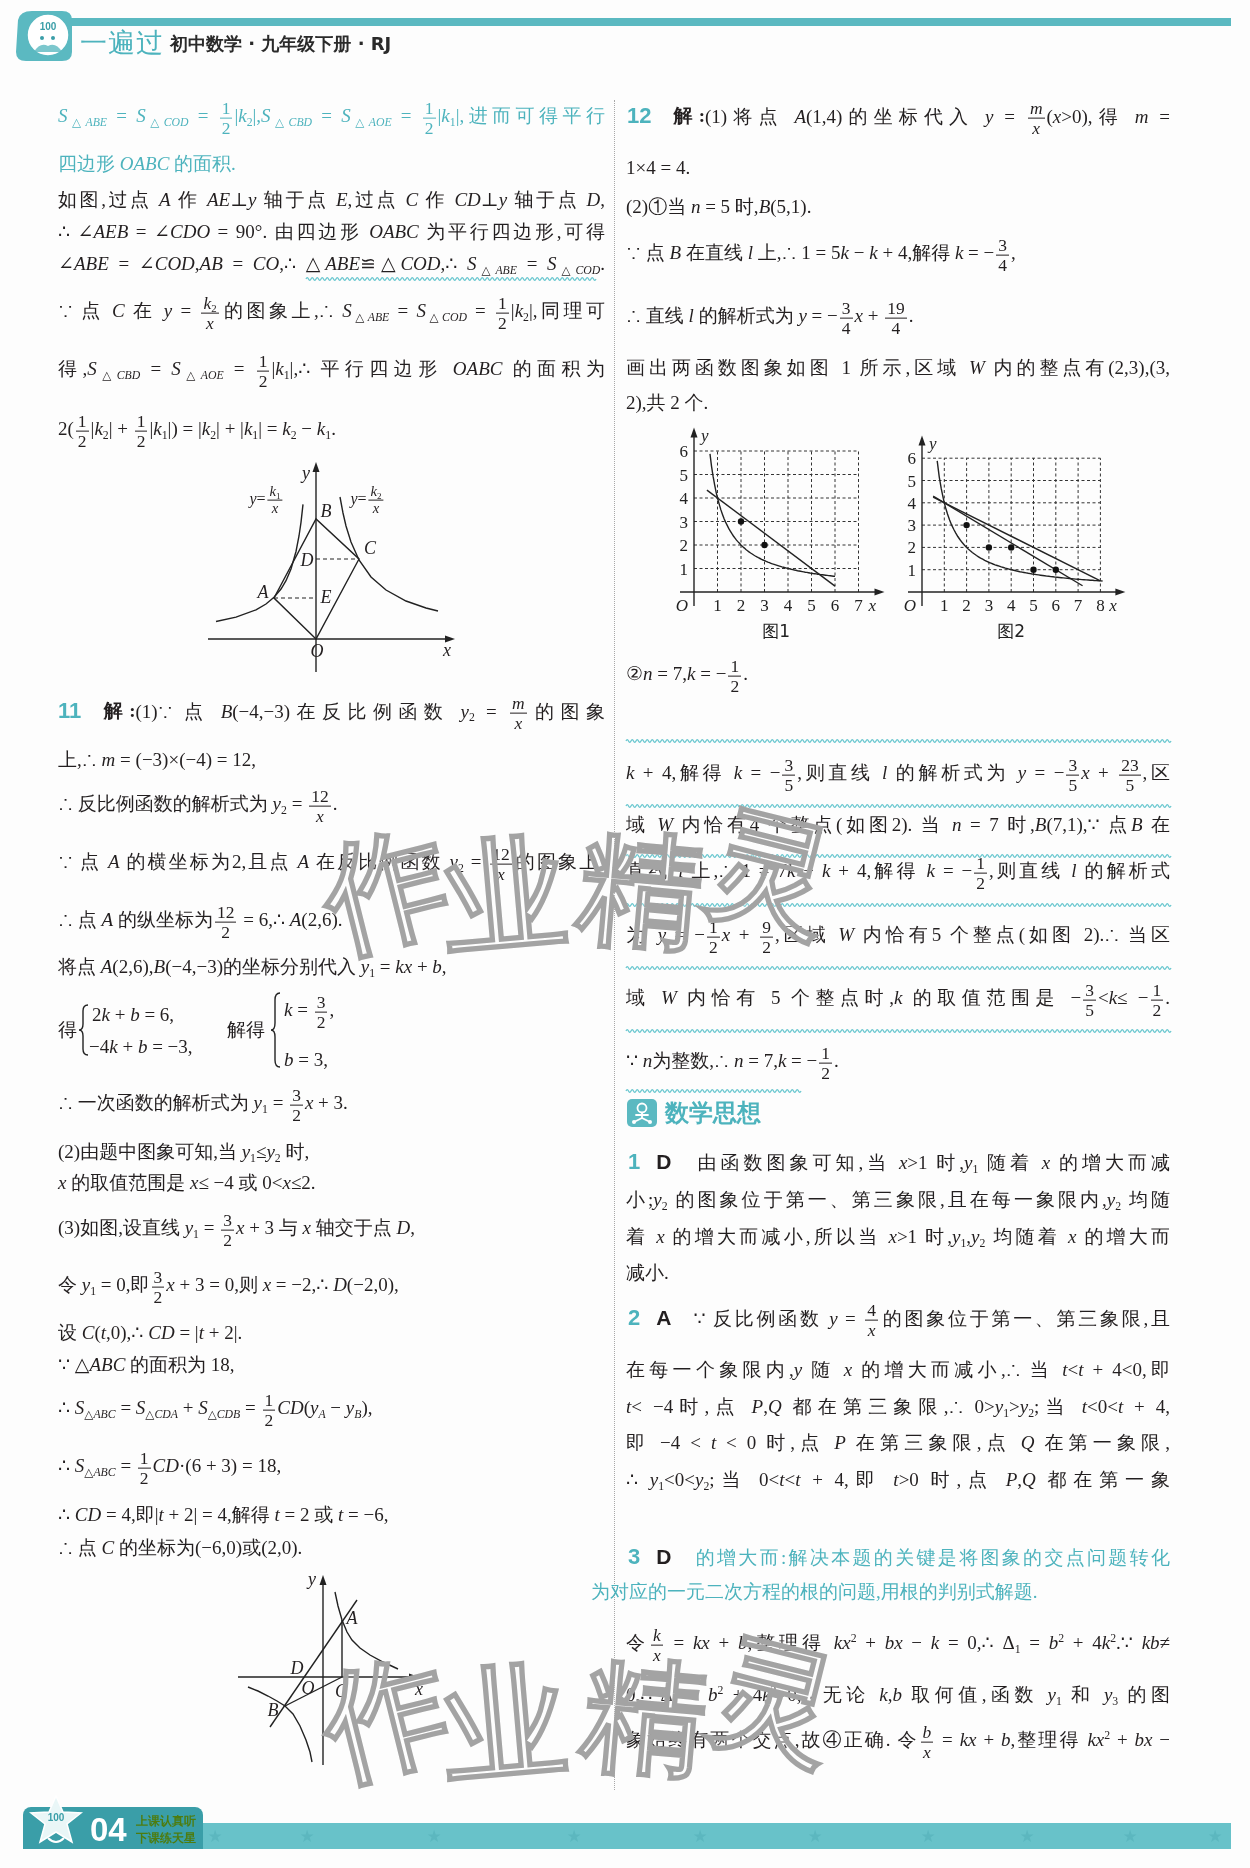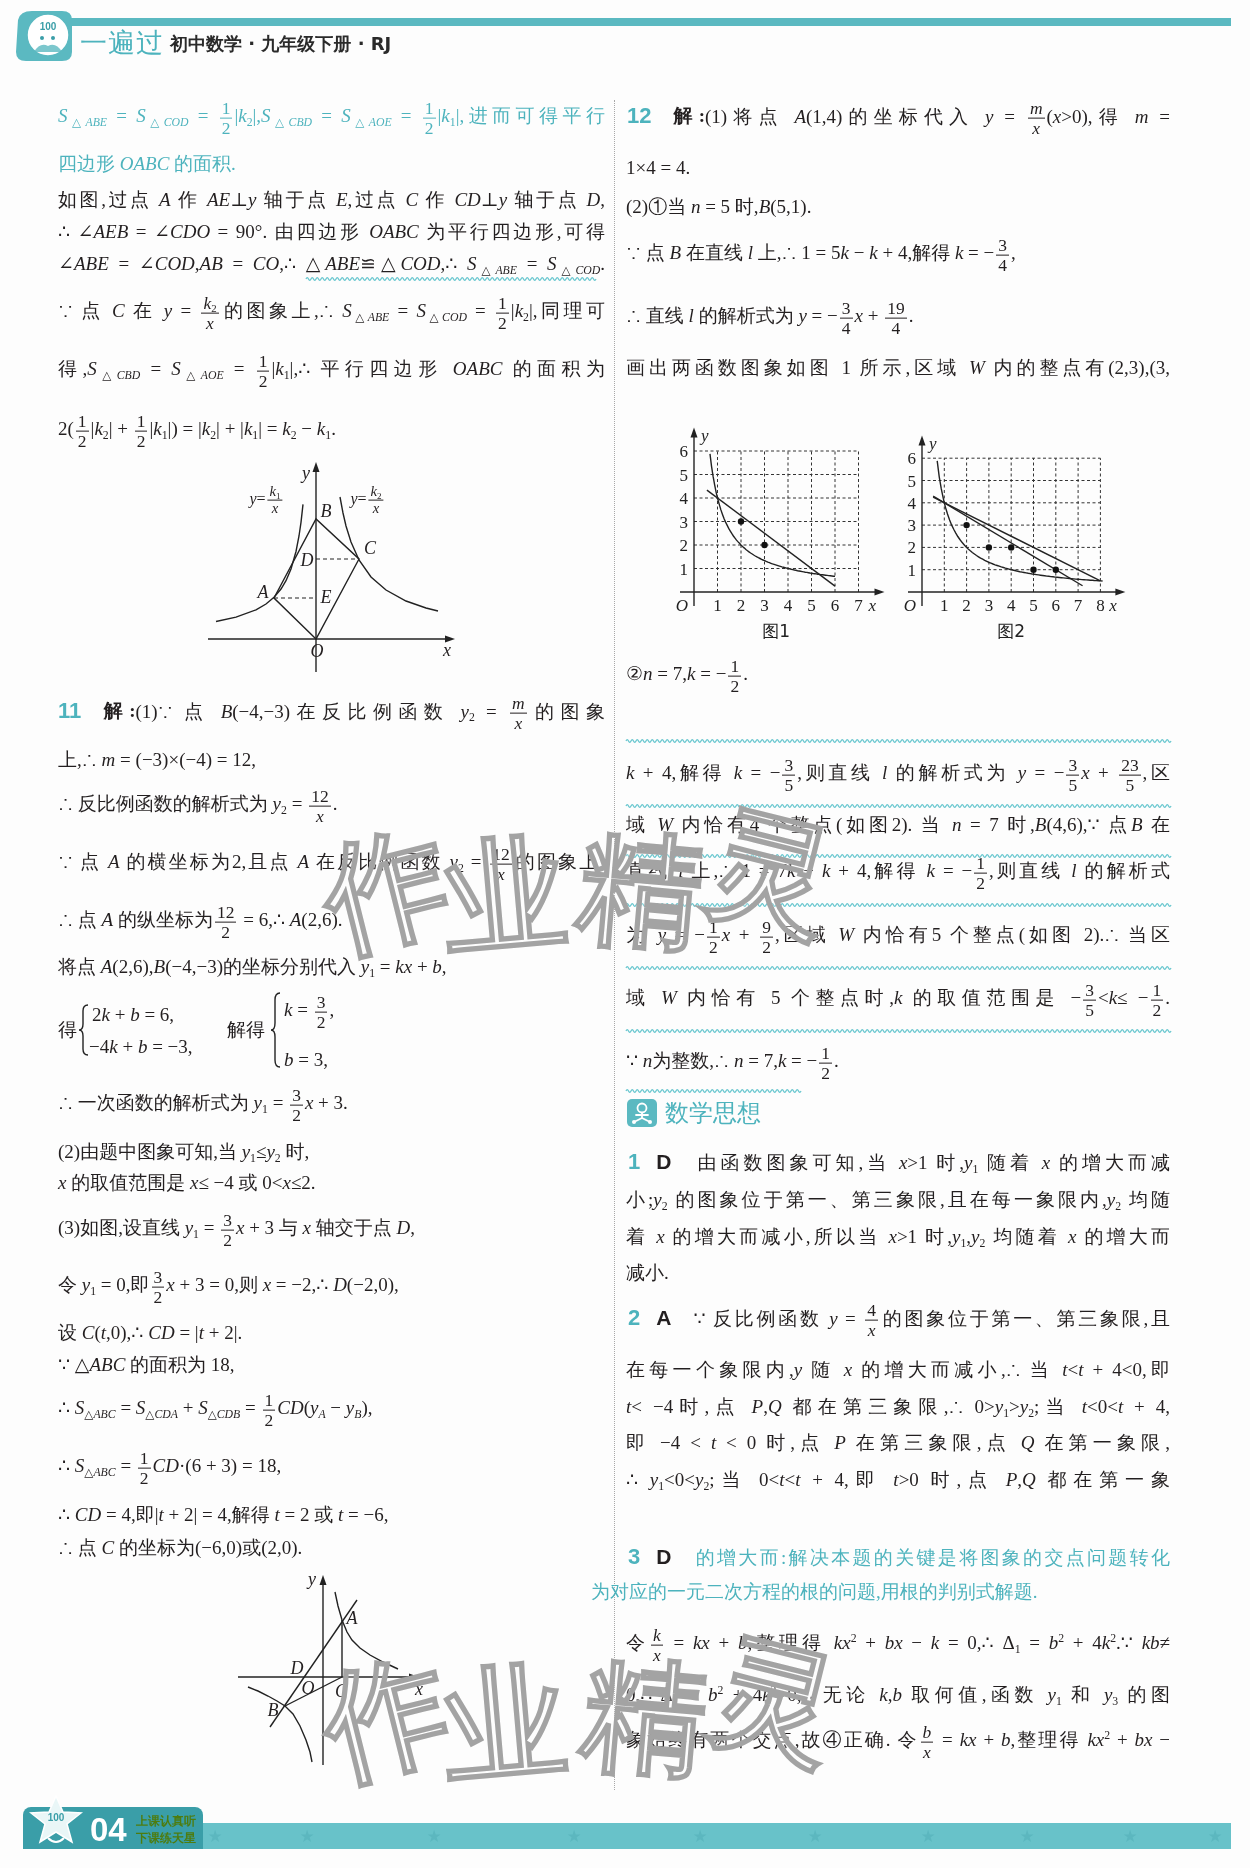--- a/index.html
+++ b/index.html
@@ -37,21 +37,21 @@
 .ax{stroke:#222;stroke-width:1.4;}
 .ar{fill:#222;}
 .cv{stroke:#222;stroke-width:1.4;fill:none;}
 .pt{fill:#111;}
 .tk{font-family:"Liberation Serif",serif;font-size:17px;fill:#222;}
 .it{font-style:italic;}
 .cap{font-family:"DejaVu Sans",sans-serif;font-size:17px;fill:#222;}
 
 .sysrow{position:absolute;transform:translateY(-50%);white-space:nowrap;}
 
-.sec-title{position:absolute;left:665px;top:1113px;transform:translateY(-50%);font-family:"DejaVu Sans",sans-serif;font-weight:normal;font-size:24px;color:var(--accent);}
+.sec-title{position:absolute;left:665px;top:1113px;transform:translateY(-50%);font-family:"DejaVu Sans",sans-serif;font-weight:bold;font-size:24px;color:var(--accent);}
 
 .fbar{position:absolute;left:200px;top:1823px;width:1031px;height:26px;background:var(--footer-bar);}
 .ftab{position:absolute;left:23px;top:1807px;width:180px;height:42px;background:var(--accent-dark);border-radius:8px 8px 0 0;}
 .fnum{position:absolute;left:90px;top:1830px;transform:translateY(-50%);font-family:"Liberation Sans","DejaVu Sans",sans-serif;font-weight:bold;font-size:33px;color:#fff;}
 .fslogan{position:absolute;left:136px;font-family:"DejaVu Sans",sans-serif;font-weight:bold;font-size:12px;color:#4d7c0f;transform:translateY(-50%);white-space:nowrap;}
 .fstar{position:absolute;top:1836px;transform:translate(-50%,-50%);font-size:17px;color:#57b3bb;opacity:0.7;font-family:"DejaVu Sans",sans-serif;}
 
 .wm{position:absolute;font-family:"DejaVu Sans",sans-serif;font-weight:bold;font-size:124px;color:rgba(255,255,255,0.2);-webkit-text-stroke:1.4px #a3a3a3;line-height:1;white-space:nowrap;pointer-events:none;}
 </style>
 </head>
@@ -231,20 +231,21 @@
         <span class="den"><span class="tx">4</span></span>
       </span><span class="tx">,</span></div>
   <div class="ln" style="left:626px;top:318px;width:544px"><span class="tx">∴ 直线 </span><span class="mi">l</span><span class="tx"> 的解析式为 </span><span class="mi">y</span><span class="tx"> = −</span><span class="frac">
         <span class="num"><span class="tx">3</span></span>
         <span class="den"><span class="tx">4</span></span>
       </span><span class="mi">x</span><span class="tx"> + </span><span class="frac">
         <span class="num"><span class="tx">19</span></span>
         <span class="den"><span class="tx">4</span></span>
       </span><span class="tx">.</span></div>
   <div class="ln full" style="left:626px;top:368px;width:544px"><span class="tx">画出两函数图象如图 1 所示,区域 </span><span class="mi">W</span><span class="tx"> 内的整点有(2,3),(3,</span></div>
+  <div class="ln" style="left:626px;top:403px;width:544px"><span class="tx">2),共 2 个.</span></div>
 
   <svg class="fig" style="left:660px;top:420px" width="240" height="230" viewBox="660 420 240 230">
       <line x1="717.5" y1="592" x2="717.5" y2="451" class="gl"></line>
       <line x1="741" y1="592" x2="741" y2="451" class="gl"></line>
       <line x1="764.5" y1="592" x2="764.5" y2="451" class="gl"></line>
       <line x1="788" y1="592" x2="788" y2="451" class="gl"></line>
       <line x1="811.5" y1="592" x2="811.5" y2="451" class="gl"></line>
       <line x1="835" y1="592" x2="835" y2="451" class="gl"></line>
       <line x1="858.5" y1="592" x2="858.5" y2="451" class="gl"></line>
       <line x1="694" y1="568.5" x2="858.5" y2="568.5" class="gl"></line>
@@ -340,21 +341,21 @@
       </span><span class="tx">,则直线 </span><span class="mi">l</span><span class="tx"> 的解析式为 </span><span class="mi">y</span><span class="tx"> = −</span><span class="frac">
         <span class="num"><span class="tx">3</span></span>
         <span class="den"><span class="tx">5</span></span>
       </span><span class="mi">x</span><span class="tx"> + </span><span class="frac">
         <span class="num"><span class="tx">23</span></span>
         <span class="den"><span class="tx">5</span></span>
       </span><span class="tx">,区</span></div>
   <svg class="wave" style="left:626px;top:803px" width="544" height="6">
       <path d="M0 3 q1.25 -2.6 2.5 0 q1.25 2.6 2.5 0 q1.25 -2.6 2.5 0 q1.25 2.6 2.5 0 q1.25 -2.6 2.5 0 q1.25 2.6 2.5 0 q1.25 -2.6 2.5 0 q1.25 2.6 2.5 0 q1.25 -2.6 2.5 0 q1.25 2.6 2.5 0 q1.25 -2.6 2.5 0 q1.25 2.6 2.5 0 q1.25 -2.6 2.5 0 q1.25 2.6 2.5 0 q1.25 -2.6 2.5 0 q1.25 2.6 2.5 0 q1.25 -2.6 2.5 0 q1.25 2.6 2.5 0 q1.25 -2.6 2.5 0 q1.25 2.6 2.5 0 q1.25 -2.6 2.5 0 q1.25 2.6 2.5 0 q1.25 -2.6 2.5 0 q1.25 2.6 2.5 0 q1.25 -2.6 2.5 0 q1.25 2.6 2.5 0 q1.25 -2.6 2.5 0 q1.25 2.6 2.5 0 q1.25 -2.6 2.5 0 q1.25 2.6 2.5 0 q1.25 -2.6 2.5 0 q1.25 2.6 2.5 0 q1.25 -2.6 2.5 0 q1.25 2.6 2.5 0 q1.25 -2.6 2.5 0 q1.25 2.6 2.5 0 q1.25 -2.6 2.5 0 q1.25 2.6 2.5 0 q1.25 -2.6 2.5 0 q1.25 2.6 2.5 0 q1.25 -2.6 2.5 0 q1.25 2.6 2.5 0 q1.25 -2.6 2.5 0 q1.25 2.6 2.5 0 q1.25 -2.6 2.5 0 q1.25 2.6 2.5 0 q1.25 -2.6 2.5 0 q1.25 2.6 2.5 0 q1.25 -2.6 2.5 0 q1.25 2.6 2.5 0 q1.25 -2.6 2.5 0 q1.25 2.6 2.5 0 q1.25 -2.6 2.5 0 q1.25 2.6 2.5 0 q1.25 -2.6 2.5 0 q1.25 2.6 2.5 0 q1.25 -2.6 2.5 0 q1.25 2.6 2.5 0 q1.25 -2.6 2.5 0 q1.25 2.6 2.5 0 q1.25 -2.6 2.5 0 q1.25 2.6 2.5 0 q1.25 -2.6 2.5 0 q1.25 2.6 2.5 0 q1.25 -2.6 2.5 0 q1.25 2.6 2.5 0 q1.25 -2.6 2.5 0 q1.25 2.6 2.5 0 q1.25 -2.6 2.5 0 q1.25 2.6 2.5 0 q1.25 -2.6 2.5 0 q1.25 2.6 2.5 0 q1.25 -2.6 2.5 0 q1.25 2.6 2.5 0 q1.25 -2.6 2.5 0 q1.25 2.6 2.5 0 q1.25 -2.6 2.5 0 q1.25 2.6 2.5 0 q1.25 -2.6 2.5 0 q1.25 2.6 2.5 0 q1.25 -2.6 2.5 0 q1.25 2.6 2.5 0 q1.25 -2.6 2.5 0 q1.25 2.6 2.5 0 q1.25 -2.6 2.5 0 q1.25 2.6 2.5 0 q1.25 -2.6 2.5 0 q1.25 2.6 2.5 0 q1.25 -2.6 2.5 0 q1.25 2.6 2.5 0 q1.25 -2.6 2.5 0 q1.25 2.6 2.5 0 q1.25 -2.6 2.5 0 q1.25 2.6 2.5 0 q1.25 -2.6 2.5 0 q1.25 2.6 2.5 0 q1.25 -2.6 2.5 0 q1.25 2.6 2.5 0 q1.25 -2.6 2.5 0 q1.25 2.6 2.5 0 q1.25 -2.6 2.5 0 q1.25 2.6 2.5 0 q1.25 -2.6 2.5 0 q1.25 2.6 2.5 0 q1.25 -2.6 2.5 0 q1.25 2.6 2.5 0 q1.25 -2.6 2.5 0 q1.25 2.6 2.5 0 q1.25 -2.6 2.5 0 q1.25 2.6 2.5 0 q1.25 -2.6 2.5 0 q1.25 2.6 2.5 0 q1.25 -2.6 2.5 0 q1.25 2.6 2.5 0 q1.25 -2.6 2.5 0 q1.25 2.6 2.5 0 q1.25 -2.6 2.5 0 q1.25 2.6 2.5 0 q1.25 -2.6 2.5 0 q1.25 2.6 2.5 0 q1.25 -2.6 2.5 0 q1.25 2.6 2.5 0 q1.25 -2.6 2.5 0 q1.25 2.6 2.5 0 q1.25 -2.6 2.5 0 q1.25 2.6 2.5 0 q1.25 -2.6 2.5 0 q1.25 2.6 2.5 0 q1.25 -2.6 2.5 0 q1.25 2.6 2.5 0 q1.25 -2.6 2.5 0 q1.25 2.6 2.5 0 q1.25 -2.6 2.5 0 q1.25 2.6 2.5 0 q1.25 -2.6 2.5 0 q1.25 2.6 2.5 0 q1.25 -2.6 2.5 0 q1.25 2.6 2.5 0 q1.25 -2.6 2.5 0 q1.25 2.6 2.5 0 q1.25 -2.6 2.5 0 q1.25 2.6 2.5 0 q1.25 -2.6 2.5 0 q1.25 2.6 2.5 0 q1.25 -2.6 2.5 0 q1.25 2.6 2.5 0 q1.25 -2.6 2.5 0 q1.25 2.6 2.5 0 q1.25 -2.6 2.5 0 q1.25 2.6 2.5 0 q1.25 -2.6 2.5 0 q1.25 2.6 2.5 0 q1.25 -2.6 2.5 0 q1.25 2.6 2.5 0 q1.25 -2.6 2.5 0 q1.25 2.6 2.5 0 q1.25 -2.6 2.5 0 q1.25 2.6 2.5 0 q1.25 -2.6 2.5 0 q1.25 2.6 2.5 0 q1.25 -2.6 2.5 0 q1.25 2.6 2.5 0 q1.25 -2.6 2.5 0 q1.25 2.6 2.5 0 q1.25 -2.6 2.5 0 q1.25 2.6 2.5 0 q1.25 -2.6 2.5 0 q1.25 2.6 2.5 0 q1.25 -2.6 2.5 0 q1.25 2.6 2.5 0 q1.25 -2.6 2.5 0 q1.25 2.6 2.5 0 q1.25 -2.6 2.5 0 q1.25 2.6 2.5 0 q1.25 -2.6 2.5 0 q1.25 2.6 2.5 0 q1.25 -2.6 2.5 0 q1.25 2.6 2.5 0 q1.25 -2.6 2.5 0 q1.25 2.6 2.5 0 q1.25 -2.6 2.5 0 q1.25 2.6 2.5 0 q1.25 -2.6 2.5 0 q1.25 2.6 2.5 0 q1.25 -2.6 2.5 0 q1.25 2.6 2.5 0 q1.25 -2.6 2.5 0 q1.25 2.6 2.5 0 q1.25 -2.6 2.5 0 q1.25 2.6 2.5 0 q1.25 -2.6 2.5 0 q1.25 2.6 2.5 0 q1.25 -2.6 2.5 0 q1.25 2.6 2.5 0 q1.25 -2.6 2.5 0 q1.25 2.6 2.5 0 q1.25 -2.6 2.5 0 q1.25 2.6 2.5 0 q1.25 -2.6 2.5 0 q1.25 2.6 2.5 0 q1.25 -2.6 2.5 0 q1.25 2.6 2.5 0 q1.25 -2.6 2.5 0 q1.25 2.6 2.5 0 q1.25 -2.6 2.5 0 q1.25 2.6 2.5 0 q1.25 -2.6 2.5 0 q1.25 2.6 2.5 0 q1.25 -2.6 2.5 0 q1.25 2.6 2.5 0 q1.25 -2.6 2.5 0 q1.25 2.6 2.5 0 q1.25 -2.6 2.5 0 q1.25 2.6 2.5 0 q1.25 -2.6 2.5 0 q1.25 2.6 2.5 0 q1.25 -2.6 2.5 0 q1.25 2.6 2.5 0" class="wv"></path>
     </svg>
-  <div class="ln full" style="left:626px;top:825px;width:544px"><span class="tx">域 </span><span class="mi">W</span><span class="tx"> 内恰有4 个整点(如图2). 当 </span><span class="mi">n</span><span class="tx"> = 7 时,</span><span class="mi">B</span><span class="tx">(4,6),∵ 点</span><span class="mi">B</span><span class="tx"> 在</span></div>
+  <div class="ln full" style="left:626px;top:825px;width:544px"><span class="tx">域 </span><span class="mi">W</span><span class="tx"> 内恰有4 个整点(如图2). 当 </span><span class="mi">n</span><span class="tx"> = 7 时,</span><span class="mi">B</span><span class="tx">(7,1),∵ 点</span><span class="mi">B</span><span class="tx"> 在</span></div>
   <svg class="wave" style="left:626px;top:853px" width="544" height="6">
       <path d="M0 3 q1.25 -2.6 2.5 0 q1.25 2.6 2.5 0 q1.25 -2.6 2.5 0 q1.25 2.6 2.5 0 q1.25 -2.6 2.5 0 q1.25 2.6 2.5 0 q1.25 -2.6 2.5 0 q1.25 2.6 2.5 0 q1.25 -2.6 2.5 0 q1.25 2.6 2.5 0 q1.25 -2.6 2.5 0 q1.25 2.6 2.5 0 q1.25 -2.6 2.5 0 q1.25 2.6 2.5 0 q1.25 -2.6 2.5 0 q1.25 2.6 2.5 0 q1.25 -2.6 2.5 0 q1.25 2.6 2.5 0 q1.25 -2.6 2.5 0 q1.25 2.6 2.5 0 q1.25 -2.6 2.5 0 q1.25 2.6 2.5 0 q1.25 -2.6 2.5 0 q1.25 2.6 2.5 0 q1.25 -2.6 2.5 0 q1.25 2.6 2.5 0 q1.25 -2.6 2.5 0 q1.25 2.6 2.5 0 q1.25 -2.6 2.5 0 q1.25 2.6 2.5 0 q1.25 -2.6 2.5 0 q1.25 2.6 2.5 0 q1.25 -2.6 2.5 0 q1.25 2.6 2.5 0 q1.25 -2.6 2.5 0 q1.25 2.6 2.5 0 q1.25 -2.6 2.5 0 q1.25 2.6 2.5 0 q1.25 -2.6 2.5 0 q1.25 2.6 2.5 0 q1.25 -2.6 2.5 0 q1.25 2.6 2.5 0 q1.25 -2.6 2.5 0 q1.25 2.6 2.5 0 q1.25 -2.6 2.5 0 q1.25 2.6 2.5 0 q1.25 -2.6 2.5 0 q1.25 2.6 2.5 0 q1.25 -2.6 2.5 0 q1.25 2.6 2.5 0 q1.25 -2.6 2.5 0 q1.25 2.6 2.5 0 q1.25 -2.6 2.5 0 q1.25 2.6 2.5 0 q1.25 -2.6 2.5 0 q1.25 2.6 2.5 0 q1.25 -2.6 2.5 0 q1.25 2.6 2.5 0 q1.25 -2.6 2.5 0 q1.25 2.6 2.5 0 q1.25 -2.6 2.5 0 q1.25 2.6 2.5 0 q1.25 -2.6 2.5 0 q1.25 2.6 2.5 0 q1.25 -2.6 2.5 0 q1.25 2.6 2.5 0 q1.25 -2.6 2.5 0 q1.25 2.6 2.5 0 q1.25 -2.6 2.5 0 q1.25 2.6 2.5 0 q1.25 -2.6 2.5 0 q1.25 2.6 2.5 0 q1.25 -2.6 2.5 0 q1.25 2.6 2.5 0 q1.25 -2.6 2.5 0 q1.25 2.6 2.5 0 q1.25 -2.6 2.5 0 q1.25 2.6 2.5 0 q1.25 -2.6 2.5 0 q1.25 2.6 2.5 0 q1.25 -2.6 2.5 0 q1.25 2.6 2.5 0 q1.25 -2.6 2.5 0 q1.25 2.6 2.5 0 q1.25 -2.6 2.5 0 q1.25 2.6 2.5 0 q1.25 -2.6 2.5 0 q1.25 2.6 2.5 0 q1.25 -2.6 2.5 0 q1.25 2.6 2.5 0 q1.25 -2.6 2.5 0 q1.25 2.6 2.5 0 q1.25 -2.6 2.5 0 q1.25 2.6 2.5 0 q1.25 -2.6 2.5 0 q1.25 2.6 2.5 0 q1.25 -2.6 2.5 0 q1.25 2.6 2.5 0 q1.25 -2.6 2.5 0 q1.25 2.6 2.5 0 q1.25 -2.6 2.5 0 q1.25 2.6 2.5 0 q1.25 -2.6 2.5 0 q1.25 2.6 2.5 0 q1.25 -2.6 2.5 0 q1.25 2.6 2.5 0 q1.25 -2.6 2.5 0 q1.25 2.6 2.5 0 q1.25 -2.6 2.5 0 q1.25 2.6 2.5 0 q1.25 -2.6 2.5 0 q1.25 2.6 2.5 0 q1.25 -2.6 2.5 0 q1.25 2.6 2.5 0 q1.25 -2.6 2.5 0 q1.25 2.6 2.5 0 q1.25 -2.6 2.5 0 q1.25 2.6 2.5 0 q1.25 -2.6 2.5 0 q1.25 2.6 2.5 0 q1.25 -2.6 2.5 0 q1.25 2.6 2.5 0 q1.25 -2.6 2.5 0 q1.25 2.6 2.5 0 q1.25 -2.6 2.5 0 q1.25 2.6 2.5 0 q1.25 -2.6 2.5 0 q1.25 2.6 2.5 0 q1.25 -2.6 2.5 0 q1.25 2.6 2.5 0 q1.25 -2.6 2.5 0 q1.25 2.6 2.5 0 q1.25 -2.6 2.5 0 q1.25 2.6 2.5 0 q1.25 -2.6 2.5 0 q1.25 2.6 2.5 0 q1.25 -2.6 2.5 0 q1.25 2.6 2.5 0 q1.25 -2.6 2.5 0 q1.25 2.6 2.5 0 q1.25 -2.6 2.5 0 q1.25 2.6 2.5 0 q1.25 -2.6 2.5 0 q1.25 2.6 2.5 0 q1.25 -2.6 2.5 0 q1.25 2.6 2.5 0 q1.25 -2.6 2.5 0 q1.25 2.6 2.5 0 q1.25 -2.6 2.5 0 q1.25 2.6 2.5 0 q1.25 -2.6 2.5 0 q1.25 2.6 2.5 0 q1.25 -2.6 2.5 0 q1.25 2.6 2.5 0 q1.25 -2.6 2.5 0 q1.25 2.6 2.5 0 q1.25 -2.6 2.5 0 q1.25 2.6 2.5 0 q1.25 -2.6 2.5 0 q1.25 2.6 2.5 0 q1.25 -2.6 2.5 0 q1.25 2.6 2.5 0 q1.25 -2.6 2.5 0 q1.25 2.6 2.5 0 q1.25 -2.6 2.5 0 q1.25 2.6 2.5 0 q1.25 -2.6 2.5 0 q1.25 2.6 2.5 0 q1.25 -2.6 2.5 0 q1.25 2.6 2.5 0 q1.25 -2.6 2.5 0 q1.25 2.6 2.5 0 q1.25 -2.6 2.5 0 q1.25 2.6 2.5 0 q1.25 -2.6 2.5 0 q1.25 2.6 2.5 0 q1.25 -2.6 2.5 0 q1.25 2.6 2.5 0 q1.25 -2.6 2.5 0 q1.25 2.6 2.5 0 q1.25 -2.6 2.5 0 q1.25 2.6 2.5 0 q1.25 -2.6 2.5 0 q1.25 2.6 2.5 0 q1.25 -2.6 2.5 0 q1.25 2.6 2.5 0 q1.25 -2.6 2.5 0 q1.25 2.6 2.5 0 q1.25 -2.6 2.5 0 q1.25 2.6 2.5 0 q1.25 -2.6 2.5 0 q1.25 2.6 2.5 0 q1.25 -2.6 2.5 0 q1.25 2.6 2.5 0 q1.25 -2.6 2.5 0 q1.25 2.6 2.5 0 q1.25 -2.6 2.5 0 q1.25 2.6 2.5 0 q1.25 -2.6 2.5 0 q1.25 2.6 2.5 0 q1.25 -2.6 2.5 0 q1.25 2.6 2.5 0 q1.25 -2.6 2.5 0 q1.25 2.6 2.5 0 q1.25 -2.6 2.5 0 q1.25 2.6 2.5 0 q1.25 -2.6 2.5 0 q1.25 2.6 2.5 0 q1.25 -2.6 2.5 0 q1.25 2.6 2.5 0 q1.25 -2.6 2.5 0 q1.25 2.6 2.5 0 q1.25 -2.6 2.5 0 q1.25 2.6 2.5 0 q1.25 -2.6 2.5 0 q1.25 2.6 2.5 0 q1.25 -2.6 2.5 0 q1.25 2.6 2.5 0" class="wv"></path>
     </svg>
   <div class="ln full" style="left:626px;top:873px;width:544px"><span class="tx">直线 </span><span class="mi">l</span><span class="tx"> 上,∴ 1 = 7</span><span class="mi">k</span><span class="tx"> − </span><span class="mi">k</span><span class="tx"> + 4,解得 </span><span class="mi">k</span><span class="tx"> = −</span><span class="frac">
         <span class="num"><span class="tx">1</span></span>
         <span class="den"><span class="tx">2</span></span>
       </span><span class="tx">,则直线 </span><span class="mi">l</span><span class="tx"> 的解析式</span></div>
   <svg class="wave" style="left:626px;top:902px" width="544" height="6">
       <path d="M0 3 q1.25 -2.6 2.5 0 q1.25 2.6 2.5 0 q1.25 -2.6 2.5 0 q1.25 2.6 2.5 0 q1.25 -2.6 2.5 0 q1.25 2.6 2.5 0 q1.25 -2.6 2.5 0 q1.25 2.6 2.5 0 q1.25 -2.6 2.5 0 q1.25 2.6 2.5 0 q1.25 -2.6 2.5 0 q1.25 2.6 2.5 0 q1.25 -2.6 2.5 0 q1.25 2.6 2.5 0 q1.25 -2.6 2.5 0 q1.25 2.6 2.5 0 q1.25 -2.6 2.5 0 q1.25 2.6 2.5 0 q1.25 -2.6 2.5 0 q1.25 2.6 2.5 0 q1.25 -2.6 2.5 0 q1.25 2.6 2.5 0 q1.25 -2.6 2.5 0 q1.25 2.6 2.5 0 q1.25 -2.6 2.5 0 q1.25 2.6 2.5 0 q1.25 -2.6 2.5 0 q1.25 2.6 2.5 0 q1.25 -2.6 2.5 0 q1.25 2.6 2.5 0 q1.25 -2.6 2.5 0 q1.25 2.6 2.5 0 q1.25 -2.6 2.5 0 q1.25 2.6 2.5 0 q1.25 -2.6 2.5 0 q1.25 2.6 2.5 0 q1.25 -2.6 2.5 0 q1.25 2.6 2.5 0 q1.25 -2.6 2.5 0 q1.25 2.6 2.5 0 q1.25 -2.6 2.5 0 q1.25 2.6 2.5 0 q1.25 -2.6 2.5 0 q1.25 2.6 2.5 0 q1.25 -2.6 2.5 0 q1.25 2.6 2.5 0 q1.25 -2.6 2.5 0 q1.25 2.6 2.5 0 q1.25 -2.6 2.5 0 q1.25 2.6 2.5 0 q1.25 -2.6 2.5 0 q1.25 2.6 2.5 0 q1.25 -2.6 2.5 0 q1.25 2.6 2.5 0 q1.25 -2.6 2.5 0 q1.25 2.6 2.5 0 q1.25 -2.6 2.5 0 q1.25 2.6 2.5 0 q1.25 -2.6 2.5 0 q1.25 2.6 2.5 0 q1.25 -2.6 2.5 0 q1.25 2.6 2.5 0 q1.25 -2.6 2.5 0 q1.25 2.6 2.5 0 q1.25 -2.6 2.5 0 q1.25 2.6 2.5 0 q1.25 -2.6 2.5 0 q1.25 2.6 2.5 0 q1.25 -2.6 2.5 0 q1.25 2.6 2.5 0 q1.25 -2.6 2.5 0 q1.25 2.6 2.5 0 q1.25 -2.6 2.5 0 q1.25 2.6 2.5 0 q1.25 -2.6 2.5 0 q1.25 2.6 2.5 0 q1.25 -2.6 2.5 0 q1.25 2.6 2.5 0 q1.25 -2.6 2.5 0 q1.25 2.6 2.5 0 q1.25 -2.6 2.5 0 q1.25 2.6 2.5 0 q1.25 -2.6 2.5 0 q1.25 2.6 2.5 0 q1.25 -2.6 2.5 0 q1.25 2.6 2.5 0 q1.25 -2.6 2.5 0 q1.25 2.6 2.5 0 q1.25 -2.6 2.5 0 q1.25 2.6 2.5 0 q1.25 -2.6 2.5 0 q1.25 2.6 2.5 0 q1.25 -2.6 2.5 0 q1.25 2.6 2.5 0 q1.25 -2.6 2.5 0 q1.25 2.6 2.5 0 q1.25 -2.6 2.5 0 q1.25 2.6 2.5 0 q1.25 -2.6 2.5 0 q1.25 2.6 2.5 0 q1.25 -2.6 2.5 0 q1.25 2.6 2.5 0 q1.25 -2.6 2.5 0 q1.25 2.6 2.5 0 q1.25 -2.6 2.5 0 q1.25 2.6 2.5 0 q1.25 -2.6 2.5 0 q1.25 2.6 2.5 0 q1.25 -2.6 2.5 0 q1.25 2.6 2.5 0 q1.25 -2.6 2.5 0 q1.25 2.6 2.5 0 q1.25 -2.6 2.5 0 q1.25 2.6 2.5 0 q1.25 -2.6 2.5 0 q1.25 2.6 2.5 0 q1.25 -2.6 2.5 0 q1.25 2.6 2.5 0 q1.25 -2.6 2.5 0 q1.25 2.6 2.5 0 q1.25 -2.6 2.5 0 q1.25 2.6 2.5 0 q1.25 -2.6 2.5 0 q1.25 2.6 2.5 0 q1.25 -2.6 2.5 0 q1.25 2.6 2.5 0 q1.25 -2.6 2.5 0 q1.25 2.6 2.5 0 q1.25 -2.6 2.5 0 q1.25 2.6 2.5 0 q1.25 -2.6 2.5 0 q1.25 2.6 2.5 0 q1.25 -2.6 2.5 0 q1.25 2.6 2.5 0 q1.25 -2.6 2.5 0 q1.25 2.6 2.5 0 q1.25 -2.6 2.5 0 q1.25 2.6 2.5 0 q1.25 -2.6 2.5 0 q1.25 2.6 2.5 0 q1.25 -2.6 2.5 0 q1.25 2.6 2.5 0 q1.25 -2.6 2.5 0 q1.25 2.6 2.5 0 q1.25 -2.6 2.5 0 q1.25 2.6 2.5 0 q1.25 -2.6 2.5 0 q1.25 2.6 2.5 0 q1.25 -2.6 2.5 0 q1.25 2.6 2.5 0 q1.25 -2.6 2.5 0 q1.25 2.6 2.5 0 q1.25 -2.6 2.5 0 q1.25 2.6 2.5 0 q1.25 -2.6 2.5 0 q1.25 2.6 2.5 0 q1.25 -2.6 2.5 0 q1.25 2.6 2.5 0 q1.25 -2.6 2.5 0 q1.25 2.6 2.5 0 q1.25 -2.6 2.5 0 q1.25 2.6 2.5 0 q1.25 -2.6 2.5 0 q1.25 2.6 2.5 0 q1.25 -2.6 2.5 0 q1.25 2.6 2.5 0 q1.25 -2.6 2.5 0 q1.25 2.6 2.5 0 q1.25 -2.6 2.5 0 q1.25 2.6 2.5 0 q1.25 -2.6 2.5 0 q1.25 2.6 2.5 0 q1.25 -2.6 2.5 0 q1.25 2.6 2.5 0 q1.25 -2.6 2.5 0 q1.25 2.6 2.5 0 q1.25 -2.6 2.5 0 q1.25 2.6 2.5 0 q1.25 -2.6 2.5 0 q1.25 2.6 2.5 0 q1.25 -2.6 2.5 0 q1.25 2.6 2.5 0 q1.25 -2.6 2.5 0 q1.25 2.6 2.5 0 q1.25 -2.6 2.5 0 q1.25 2.6 2.5 0 q1.25 -2.6 2.5 0 q1.25 2.6 2.5 0 q1.25 -2.6 2.5 0 q1.25 2.6 2.5 0 q1.25 -2.6 2.5 0 q1.25 2.6 2.5 0 q1.25 -2.6 2.5 0 q1.25 2.6 2.5 0 q1.25 -2.6 2.5 0 q1.25 2.6 2.5 0 q1.25 -2.6 2.5 0 q1.25 2.6 2.5 0 q1.25 -2.6 2.5 0 q1.25 2.6 2.5 0 q1.25 -2.6 2.5 0 q1.25 2.6 2.5 0 q1.25 -2.6 2.5 0 q1.25 2.6 2.5 0 q1.25 -2.6 2.5 0 q1.25 2.6 2.5 0 q1.25 -2.6 2.5 0 q1.25 2.6 2.5 0 q1.25 -2.6 2.5 0 q1.25 2.6 2.5 0 q1.25 -2.6 2.5 0 q1.25 2.6 2.5 0 q1.25 -2.6 2.5 0 q1.25 2.6 2.5 0 q1.25 -2.6 2.5 0 q1.25 2.6 2.5 0 q1.25 -2.6 2.5 0 q1.25 2.6 2.5 0" class="wv"></path>
     </svg>

